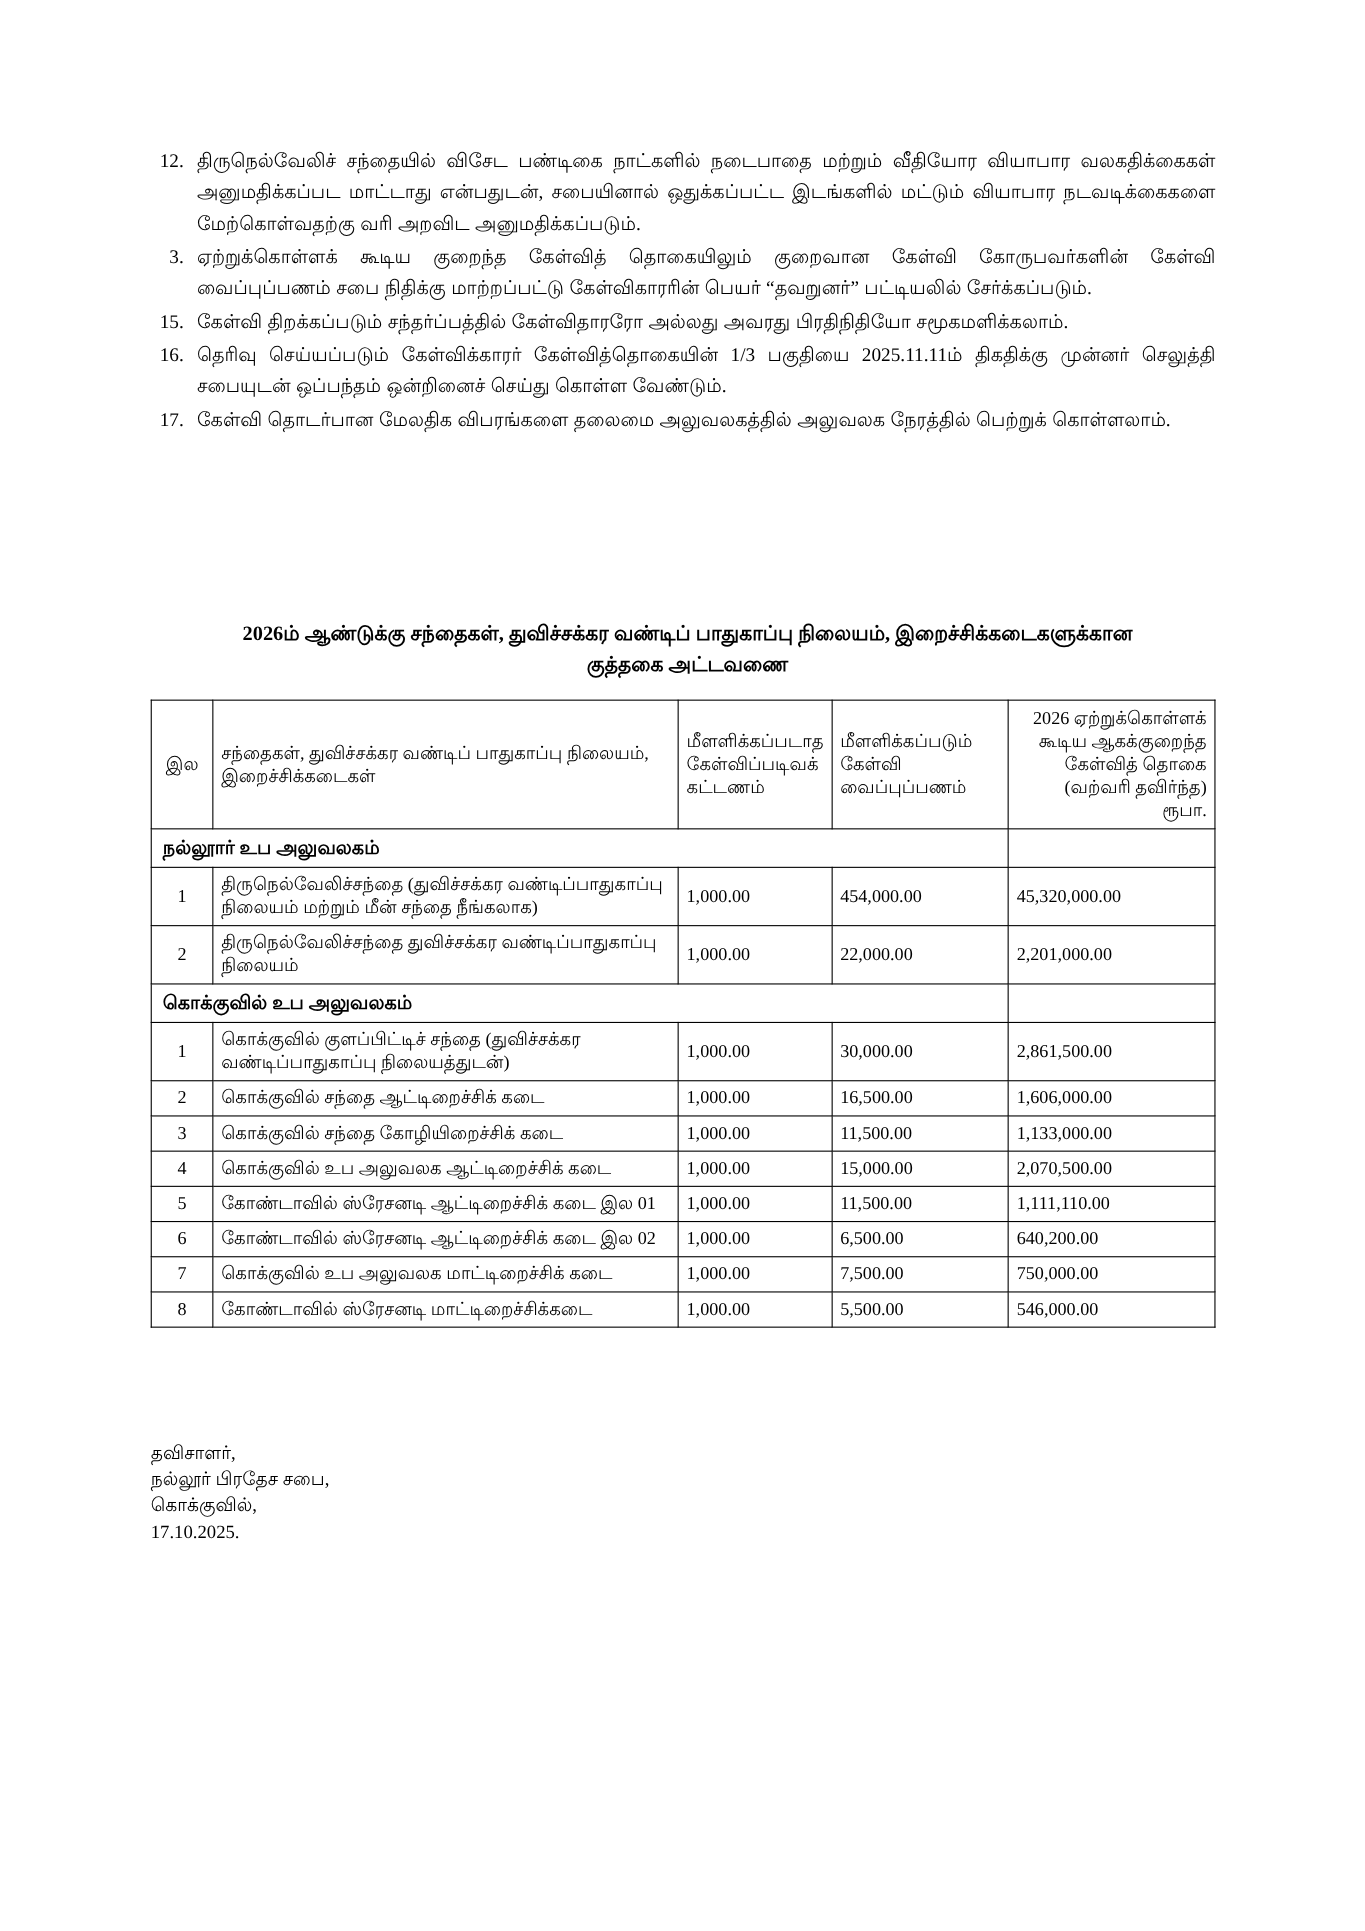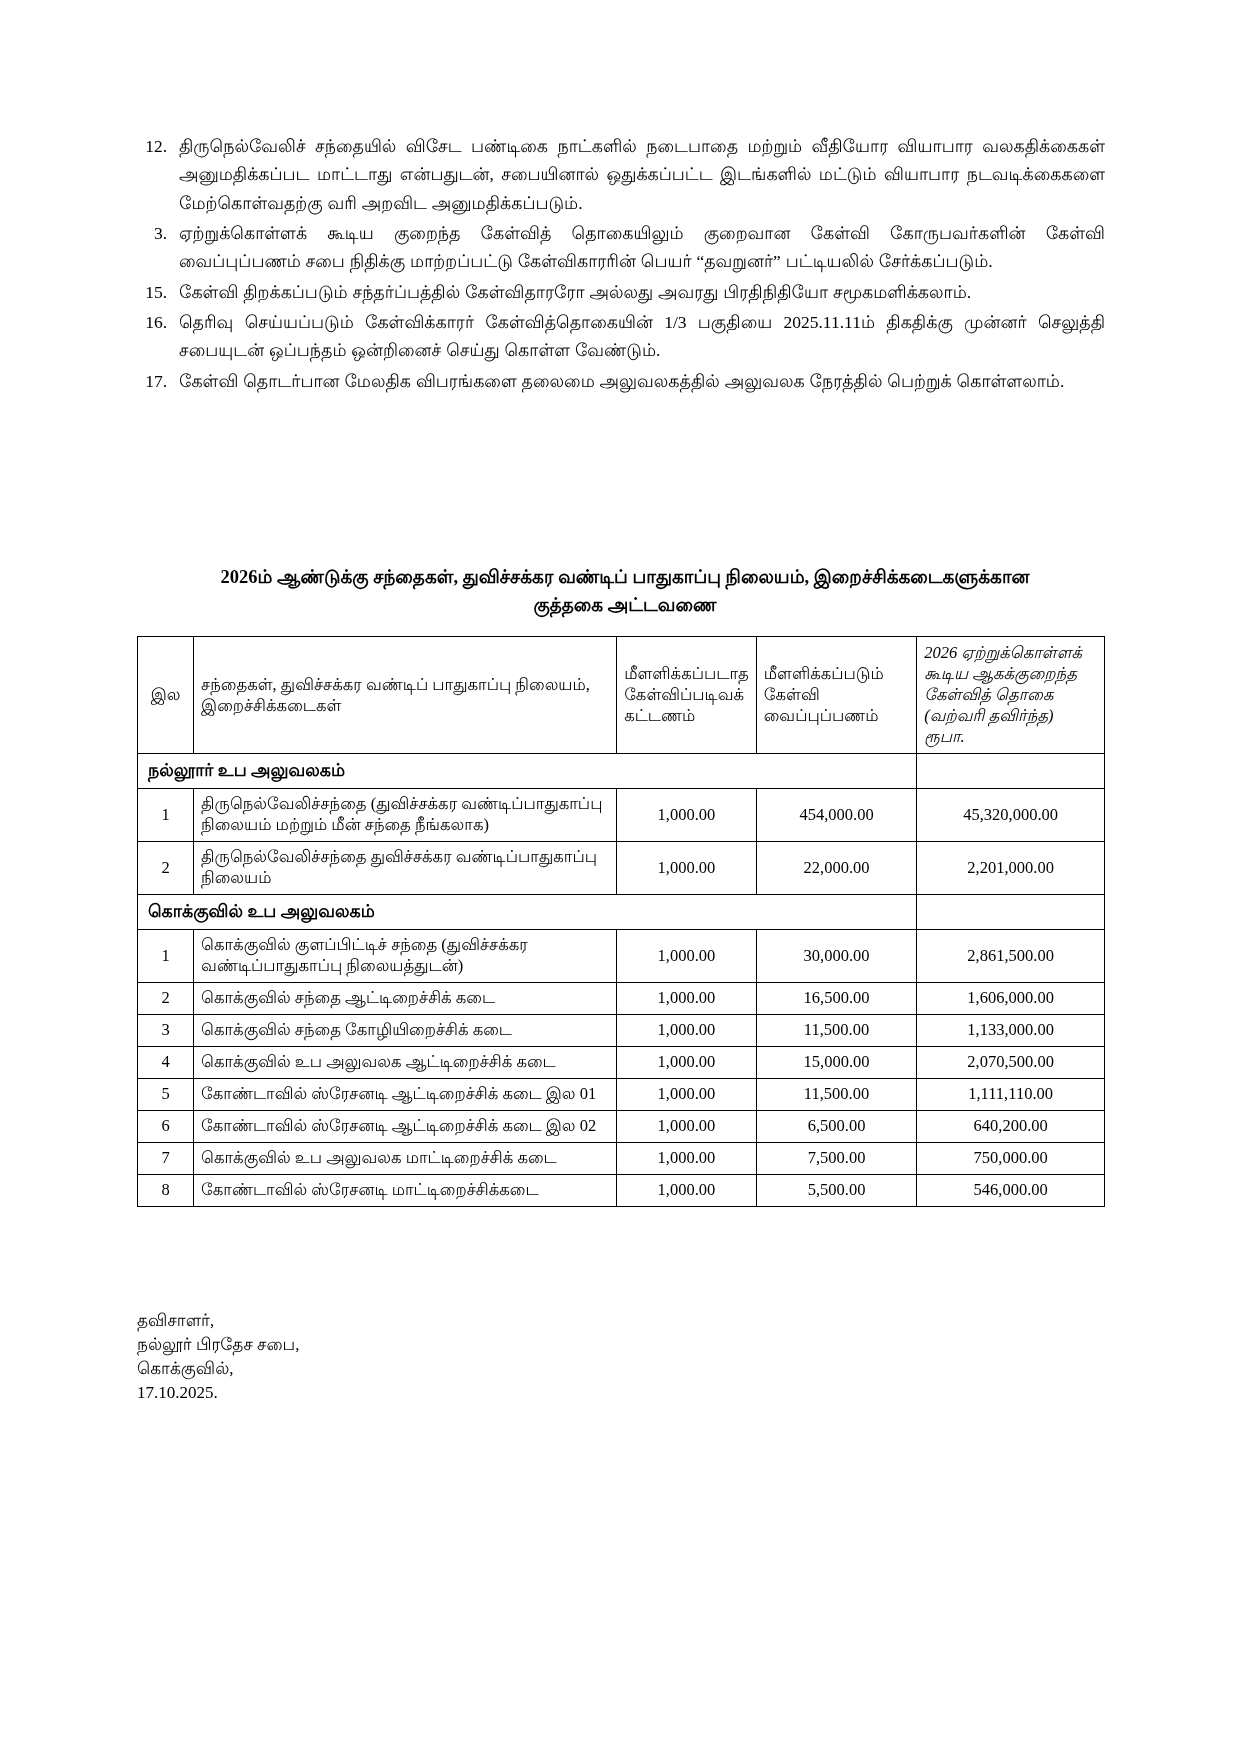--- a/index.html
+++ b/index.html
@@ -84,30 +84,30 @@
   }
   .col-no { width: 44px; text-align: center; }
   .col-name { width: 470px; text-align: left; line-height: 1.3; }
   .col-fee { width: 108px; text-align: center; }
   .col-dep { width: 152px; text-align: center; }
   .col-min { width: 186px; text-align: center; }
   .hdr-no { text-align: center; vertical-align: bottom; padding-bottom: 14px; }
   .hdr-name { text-align: left; vertical-align: middle; }
   .hdr-fee { text-align: left; vertical-align: middle; line-height: 1.3; }
   .hdr-dep { text-align: left; vertical-align: middle; line-height: 1.3; }
-  .hdr-min { text-align: left; vertical-align: middle; line-height: 1.3; font-style: italic; }
+  .hdr-min { text-align: right; vertical-align: middle; line-height: 1.3; }
   .section-row td {
     font-weight: bold;
     text-align: left;
     padding: 6px 10px;
     font-size: 17.5px;
   }
   .section-row td.blank-cell { border-left: 1px solid #000; }
   .num-cell { text-align: center; }
-  .money { text-align: center; white-space: nowrap; }
+  .money { white-space: nowrap; }
   
   .footer-block {
     position: absolute;
     left: 137px;
     top: 1297px;
     font-size: 17px;
     line-height: 1.42;
   }
   .footer-line { white-space: nowrap; }
 </style>

